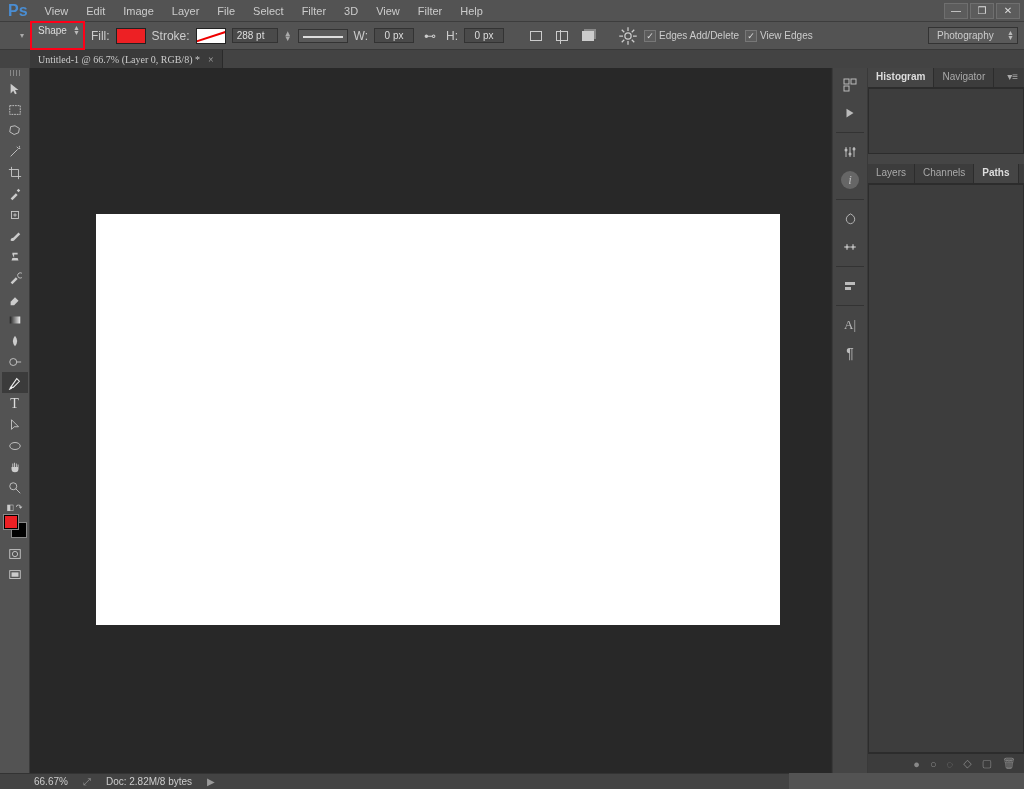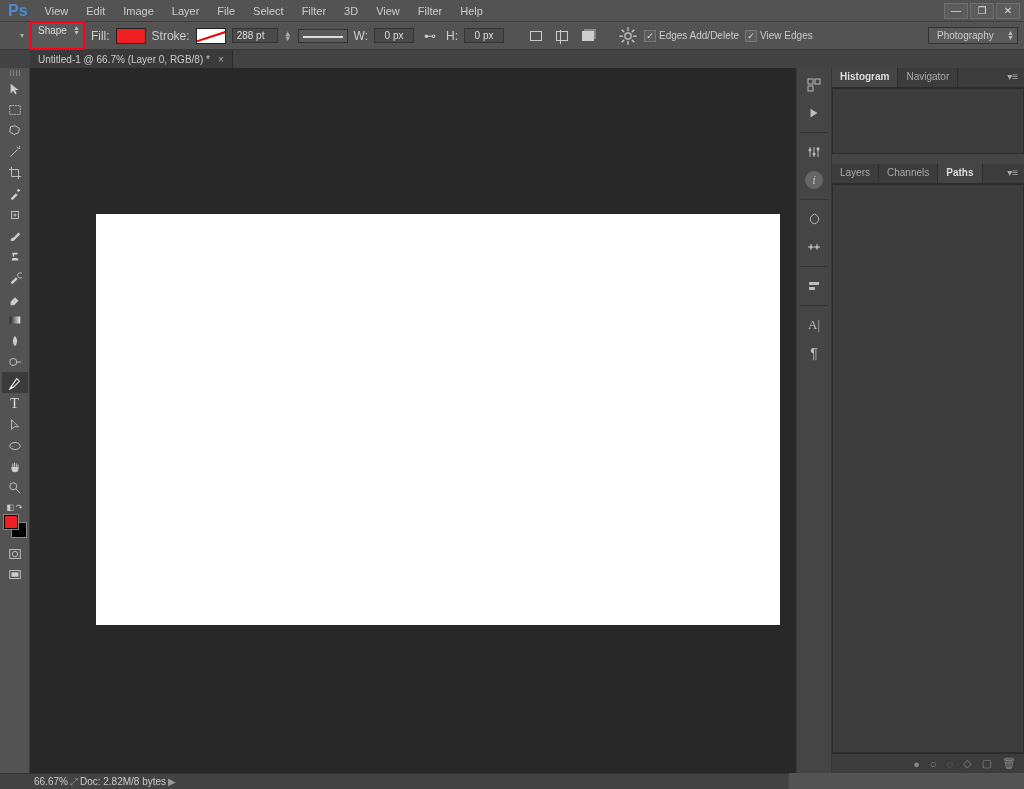--- a/index.html
+++ b/index.html
@@ -153,20 +153,21 @@
     align-items:stretch;
     padding-left:30px;
     font-size:10px;
   }
   .doc-tab {
     background:#3a3a3a;
     color:#ccc;
     padding: 2px 8px;
     display:flex; align-items:center;
     border-right:1px solid #2a2a2a;
+    font-family:Liberation Serif, serif;
   }
   .doc-tab .close { margin-left:8px; color:#aaa; }
 
   
   .workspace {
     display:flex;
     height: calc(789px - 22px - 28px - 18px - 16px);
     background: var(--bg);
   }
   .tool-col {
@@ -249,21 +250,21 @@
   .mid-icon.circle{
     border-radius:50%;
     background:#666;
     width:18px;height:18px;
     font-style:italic;
     font-family: Georgia, serif;
   }
 
   
   .panels {
-    width:192px;
+    width:156px;
     background: var(--bg-panel);
     display:flex; flex-direction:column;
   }
   .panel-tabs {
     display:flex;
     background:#3c3c3c;
     height:20px;
     align-items:stretch;
     font-size:10px;
     border-bottom:1px solid #2c2c2c;
@@ -298,21 +299,21 @@
 
   
   .status-bar {
     height:16px;
     background:#434343;
     display:flex;
     align-items:center;
     font-size:10px;
     color:#ccc;
     padding: 0 6px 0 34px;
-    gap:2px;
+    gap:15px;
     border-top:1px solid #333;
     position:absolute;
     bottom:0;
     left:0;
     width:789px;
   }
   .status-bar .arrow{ color:#999; }
 
   
   .s-rect{width:12px;height:10px;border:1px solid #ccc;}

